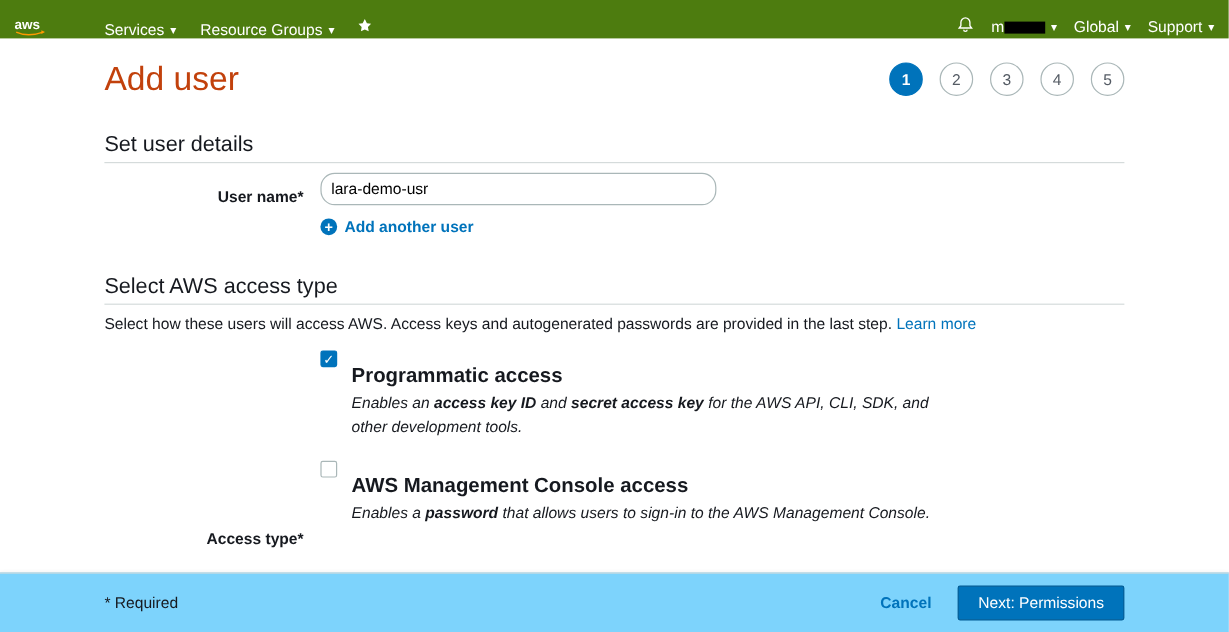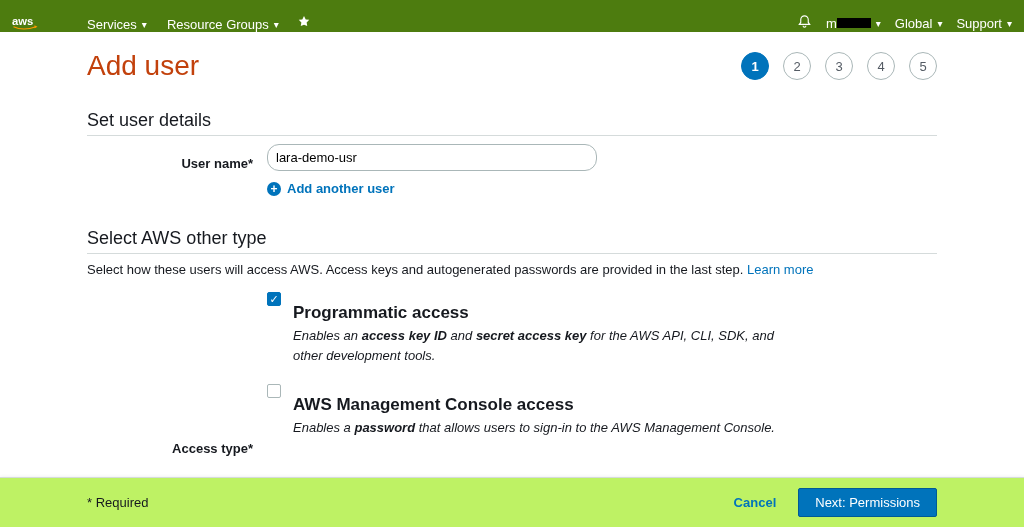--- a/index.html
+++ b/index.html
@@ -38,21 +38,21 @@
     
     .access-option { display: flex; gap: 12px; margin-bottom: 18px; }
     .checkbox { width: 14px; height: 14px; border: 1px solid #aab7b8; border-radius: 2px; flex-shrink: 0; margin-top: 1px; display: flex; align-items: center; justify-content: center; background: #fff; }
     .checkbox.checked { background: #0073bb; border-color: #0073bb; color: #fff; font-size: 11px; }
     .option-body { flex: 1; }
     .option-title { font-weight: 700; font-size: 17px; margin-bottom: 3px; margin-top: 12px; }
     .option-desc { font-size: 13px; color: #16191f; line-height: 1.5; font-style: italic; }
     
     .keyterm { font-weight: 700; }
     
-    .footer-bar { position: fixed; bottom: 0; left: 0; right: 0; background: #bef264; border-top: 1px solid #d5dbdb; padding: 10px 0; box-shadow: 0 -1px 3px rgba(0,0,0,0.05); }
+    .footer-bar { position: fixed; bottom: 0; left: 0; right: 0; background: #7dd3fc; border-top: 1px solid #d5dbdb; padding: 10px 0; box-shadow: 0 -1px 3px rgba(0,0,0,0.05); }
     .footer-inner { max-width: 870px; margin: 0 auto; padding: 0 10px; display: flex; align-items: center; }
     .required-note { font-size: 13px; }
     .footer-spacer { flex: 1; }
     .btn-link { color: #0073bb; font-weight: 700; font-size: 13px; margin-right: 22px; cursor: pointer; }
     .btn-primary { background: #0073bb; border: 1px solid #005a94; color: #fff; padding: 6px 16px; font-size: 13px; font-weight: 400; border-radius: 2px; cursor: pointer; }
     
     .aws-logo-svg { height: 18px; }
     .account-redact { display: inline-block; width: 34px; height: 10px; background: #000; vertical-align: middle; }
   </style>
 </head>
@@ -124,21 +124,21 @@
     </div>
   </div>
 
   <div class="add-link-row">
     <span class="plus-circle">+</span>
     <span>Add another user</span>
   </div>
 
   <div class="section-gap"></div>
 
-  <h2 class="section-title">Select AWS other type</h2>
+  <h2 class="section-title">Select AWS access type</h2>
   <p class="section-desc">
     <span>Select how these users will access AWS. Access keys and autogenerated passwords are provided in the last step.</span>
     <span class="link">Learn more</span>
   </p>
 
   <div class="form-row">
     <div class="form-label">Access type*</div>
     <div class="form-field">
       <div class="access-option">
         <div class="checkbox checked">✓</div>

